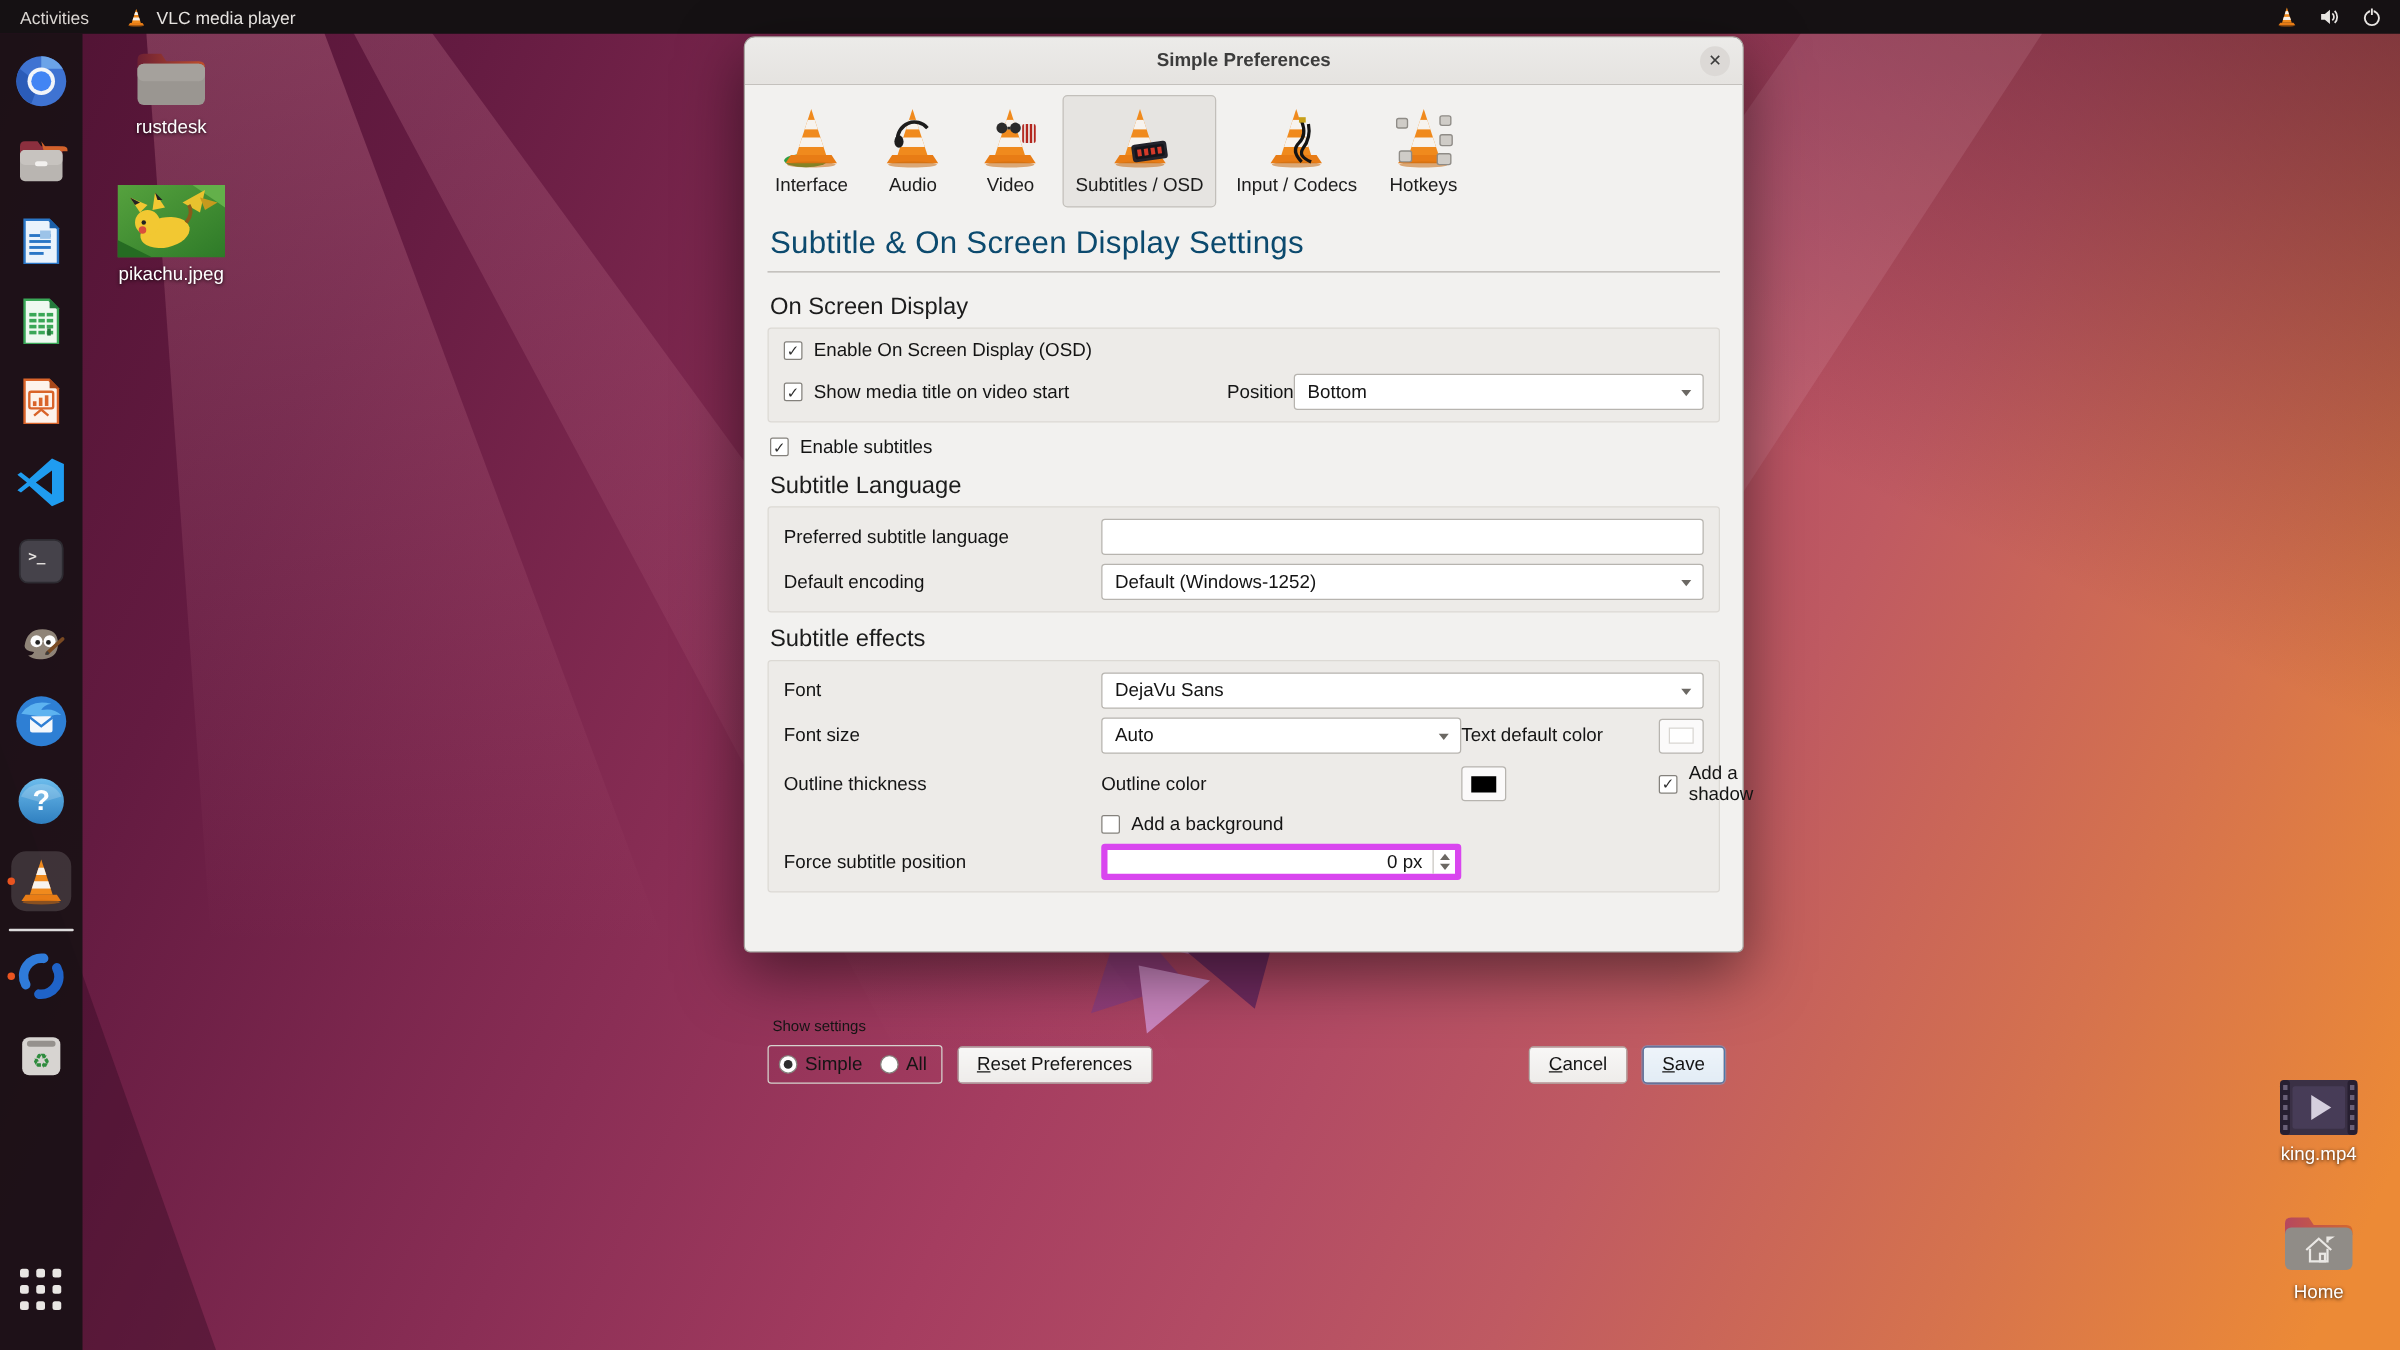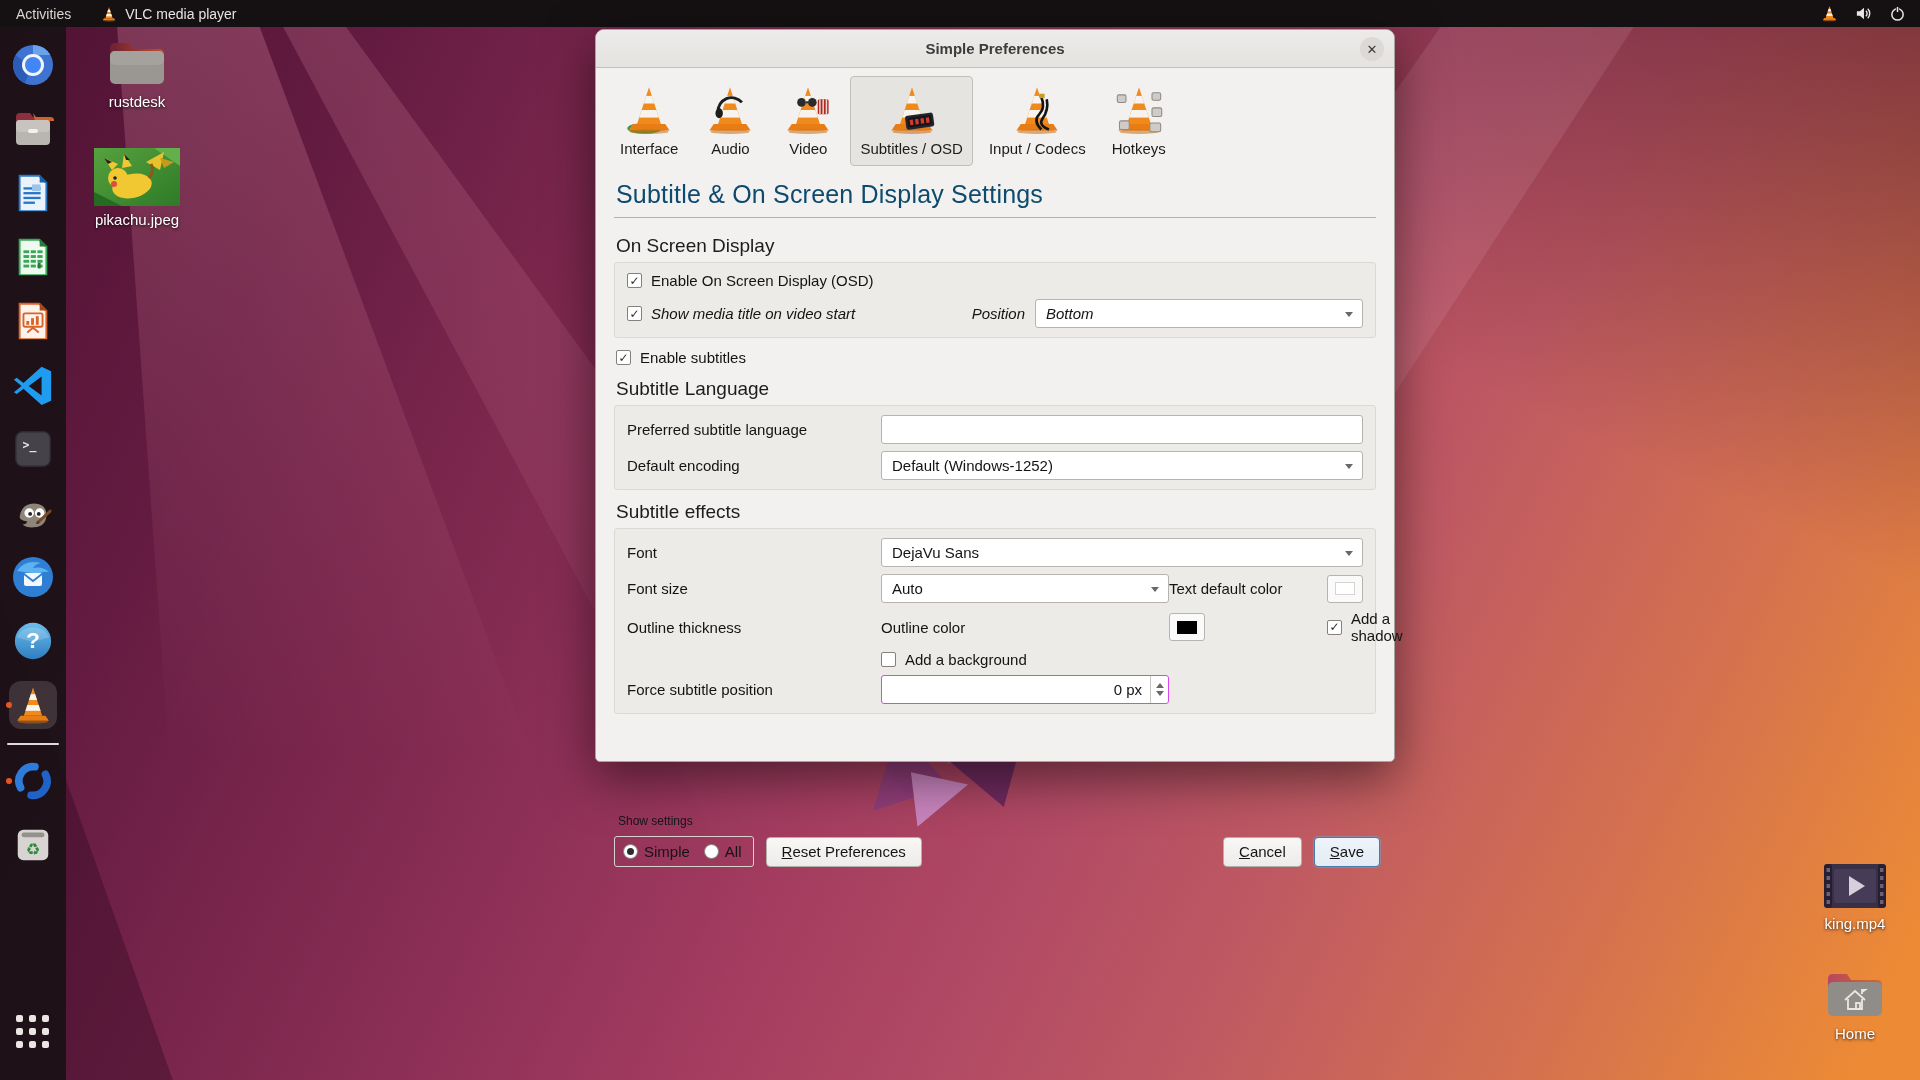--- a/index.html
+++ b/index.html
@@ -83,41 +83,41 @@
   h1.heading { font-size:25px; font-weight:normal; color:#0c4a6e; margin:14px 2px 8px; letter-spacing:.2px; }
   .rule { height:1px; background:#b6b3af; margin:0 0 17px; }
   .sec-label { font-size:19px; color:#1c1c1c; margin:0 2px 5px; }
   .group { background:#edebe8; border:1px solid #dcd9d4; border-radius:3px; padding:9px 12px; margin-bottom:11px; }
 
   .row { display:grid; align-items:center; min-height:29px; }
   .cbrow { display:flex; align-items:center; gap:9px; font-size:15px; color:#141414; }
   .checkbox { width:15px; height:15px; background:#fff; border:1px solid #84817c; border-radius:2px;
     display:inline-flex; align-items:center; justify-content:center; font-size:12px; color:#2c2c2c; flex:0 0 auto; cursor:pointer; }
   .checkbox.checked::after { content:"✓"; font-weight:bold; line-height:1; }
-  .osd-row2 { grid-template-columns:1fr auto 328px; column-gap:10px; margin-top:10px;font-style:italic; }
+  .osd-row2 { grid-template-columns:1fr auto 328px; margin-top:10px; }
   .pos-label { font-size:15px; color:#141414; text-align:right; }
 
   .select { height:29px; background:#fff; border:1px solid #b7b4af; border-radius:3px; position:relative;
     display:flex; align-items:center; padding:0 26px 0 10px; font-size:15px; color:#141414; cursor:pointer; }
   .select .arrow { position:absolute; right:9px; top:12px; width:0; height:0;
     border-left:4px solid transparent; border-right:4px solid transparent; border-top:5px solid #6b6863; }
   .textinput { height:29px; background:#fff; border:1px solid #b7b4af; border-radius:3px; padding:0 10px; font-size:15px; color:#141414; display:flex; align-items:center; }
 
   .lang-grid { grid-template-columns:254px 1fr; row-gap:8px; }
   .fx-grid { display:grid; grid-template-columns:254px 288px 1fr 36px; row-gap:7px; align-items:center; }
   .flabel { font-size:15px; color:#141414; }
   .span-rest { grid-column:2 / 5; }
   .clr-label { font-size:15px; color:#141414; text-align:left; padding-right:14px; }
   .swatch-btn { width:36px; height:28px; background:#fbfafa; border:1px solid #b7b4af; border-radius:3px;
     display:flex; align-items:center; justify-content:center; cursor:pointer; }
   .swatch { width:20px; height:13px; }
   .swatch.white { background:#ffffff; border:1px solid #d8d5d1; }
   .swatch.black { background:#000000; }
 
-  .spin { position:relative; height:29px; background:#fff; border:1px solid #d946ef; border-radius:3px;
+  .spin { position:relative; height:29px; background:#fff; border:5px solid #d946ef; border-radius:3px;
     display:flex; align-items:center; justify-content:flex-end; padding:0 26px 0 10px; font-size:15px; color:#141414; }
   .spin .btns { position:absolute; right:0; top:0; bottom:0; width:18px; border-left:1px solid #c9c6c1;
     display:flex; flex-direction:column; align-items:center; justify-content:center; gap:3px; cursor:pointer; }
   .spin .up { width:0;height:0;border-left:4px solid transparent;border-right:4px solid transparent;border-bottom:5px solid #6b6863; }
   .spin .dn { width:0;height:0;border-left:4px solid transparent;border-right:4px solid transparent;border-top:5px solid #6b6863; }
 
   .show-settings { position:absolute; left:22px; bottom:46px; font-size:12px; color:#141414; }
   .footer { position:absolute; left:18px; right:14px; bottom:7px; display:flex; align-items:center; gap:12px; }
   .radio-frame { display:inline-flex; align-items:center; gap:14px; border:1px solid #d6d3ce; border-radius:3px;
     padding:5px 11px 5px 8px; height:31px; }

